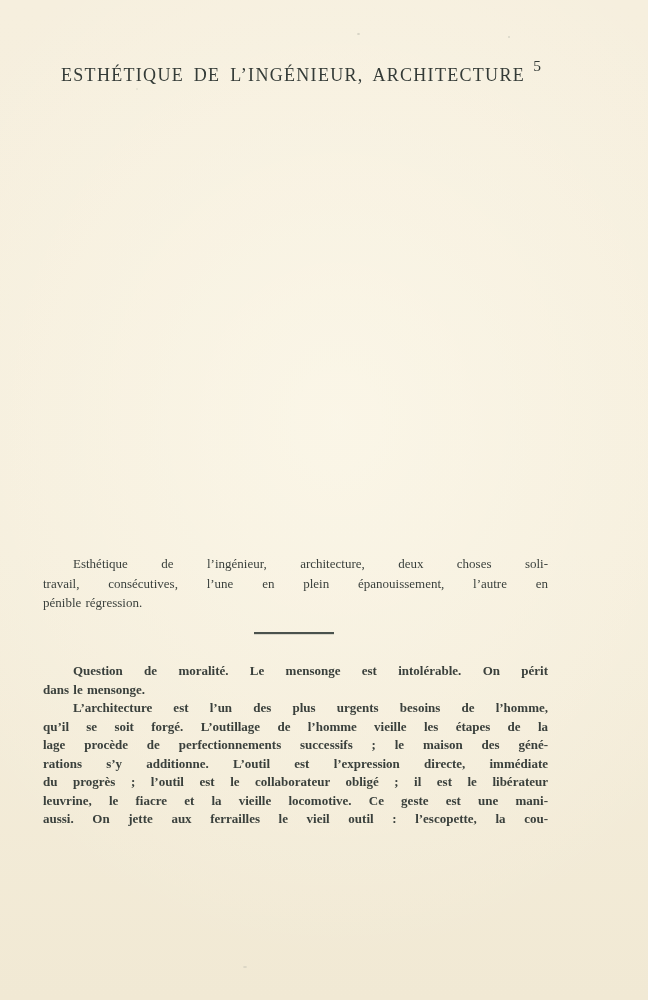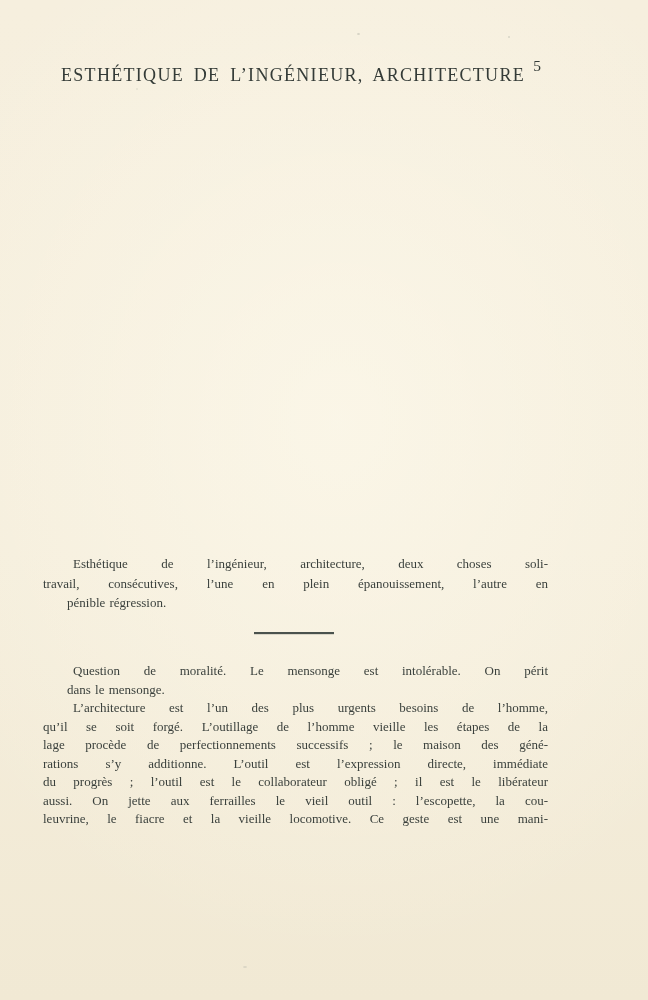--- a/index.html
+++ b/index.html
@@ -42,28 +42,28 @@
   .folio{
     position:absolute;left:527px;top:0;width:20px;
     font-size:15.5px;text-align:center;
   }
 
   .textcol{
     position:absolute;left:43px;width:505px;
     font-size:13px;
   }
   .epigraph{top:554px;line-height:19.5px;}
-  .bodytext{top:662px;line-height:18.5px;}
+  .bodytext{top:662px;line-height:18.5px;font-weight:bold;}
 
   .tline{
     text-align:justify;
     text-align-last:justify;
     word-spacing:1px;
   }
-  .tline.endline{text-align-last:left;margin-left:24px;}
+  .tline.endline{text-align-last:left;}
   .tline.indent{text-indent:30px;}
 
   .rule{
     position:absolute;left:254px;top:632px;width:80px;height:2px;
     background:var(--rule);
     box-shadow:0 .5px 0 rgba(74,82,77,.35);
   }
 </style>
 </head>
 <body>
@@ -92,18 +92,18 @@
     <div>
         <div class="tline indent">Question de moralité. Le mensonge est intolérable. On périt</div>
         <div class="tline endline">dans le mensonge.</div>
       </div>
     <div>
         <div class="tline indent">L’architecture est l’un des plus urgents besoins de l’homme,</div>
         <div class="tline">qu’il se soit forgé. L’outillage de l’homme vieille les étapes de la</div>
         <div class="tline">lage procède de perfectionnements successifs ; le maison des géné-</div>
         <div class="tline">rations s’y additionne. L’outil est l’expression directe, immédiate</div>
         <div class="tline">du progrès ; l’outil est le collaborateur obligé ; il est le libérateur</div>
+        <div class="tline">leuvrine, le fiacre et la vieille locomotive. Ce geste est une mani-</div>
         <div class="tline">aussi. On jette aux ferrailles le vieil outil : l’escopette, la cou-</div>
-        <div class="tline">leuvrine, le fiacre et la vieille locomotive. Ce geste est une mani-</div>
       </div>
   </div>
 
 </div>
 
 </body></html>

